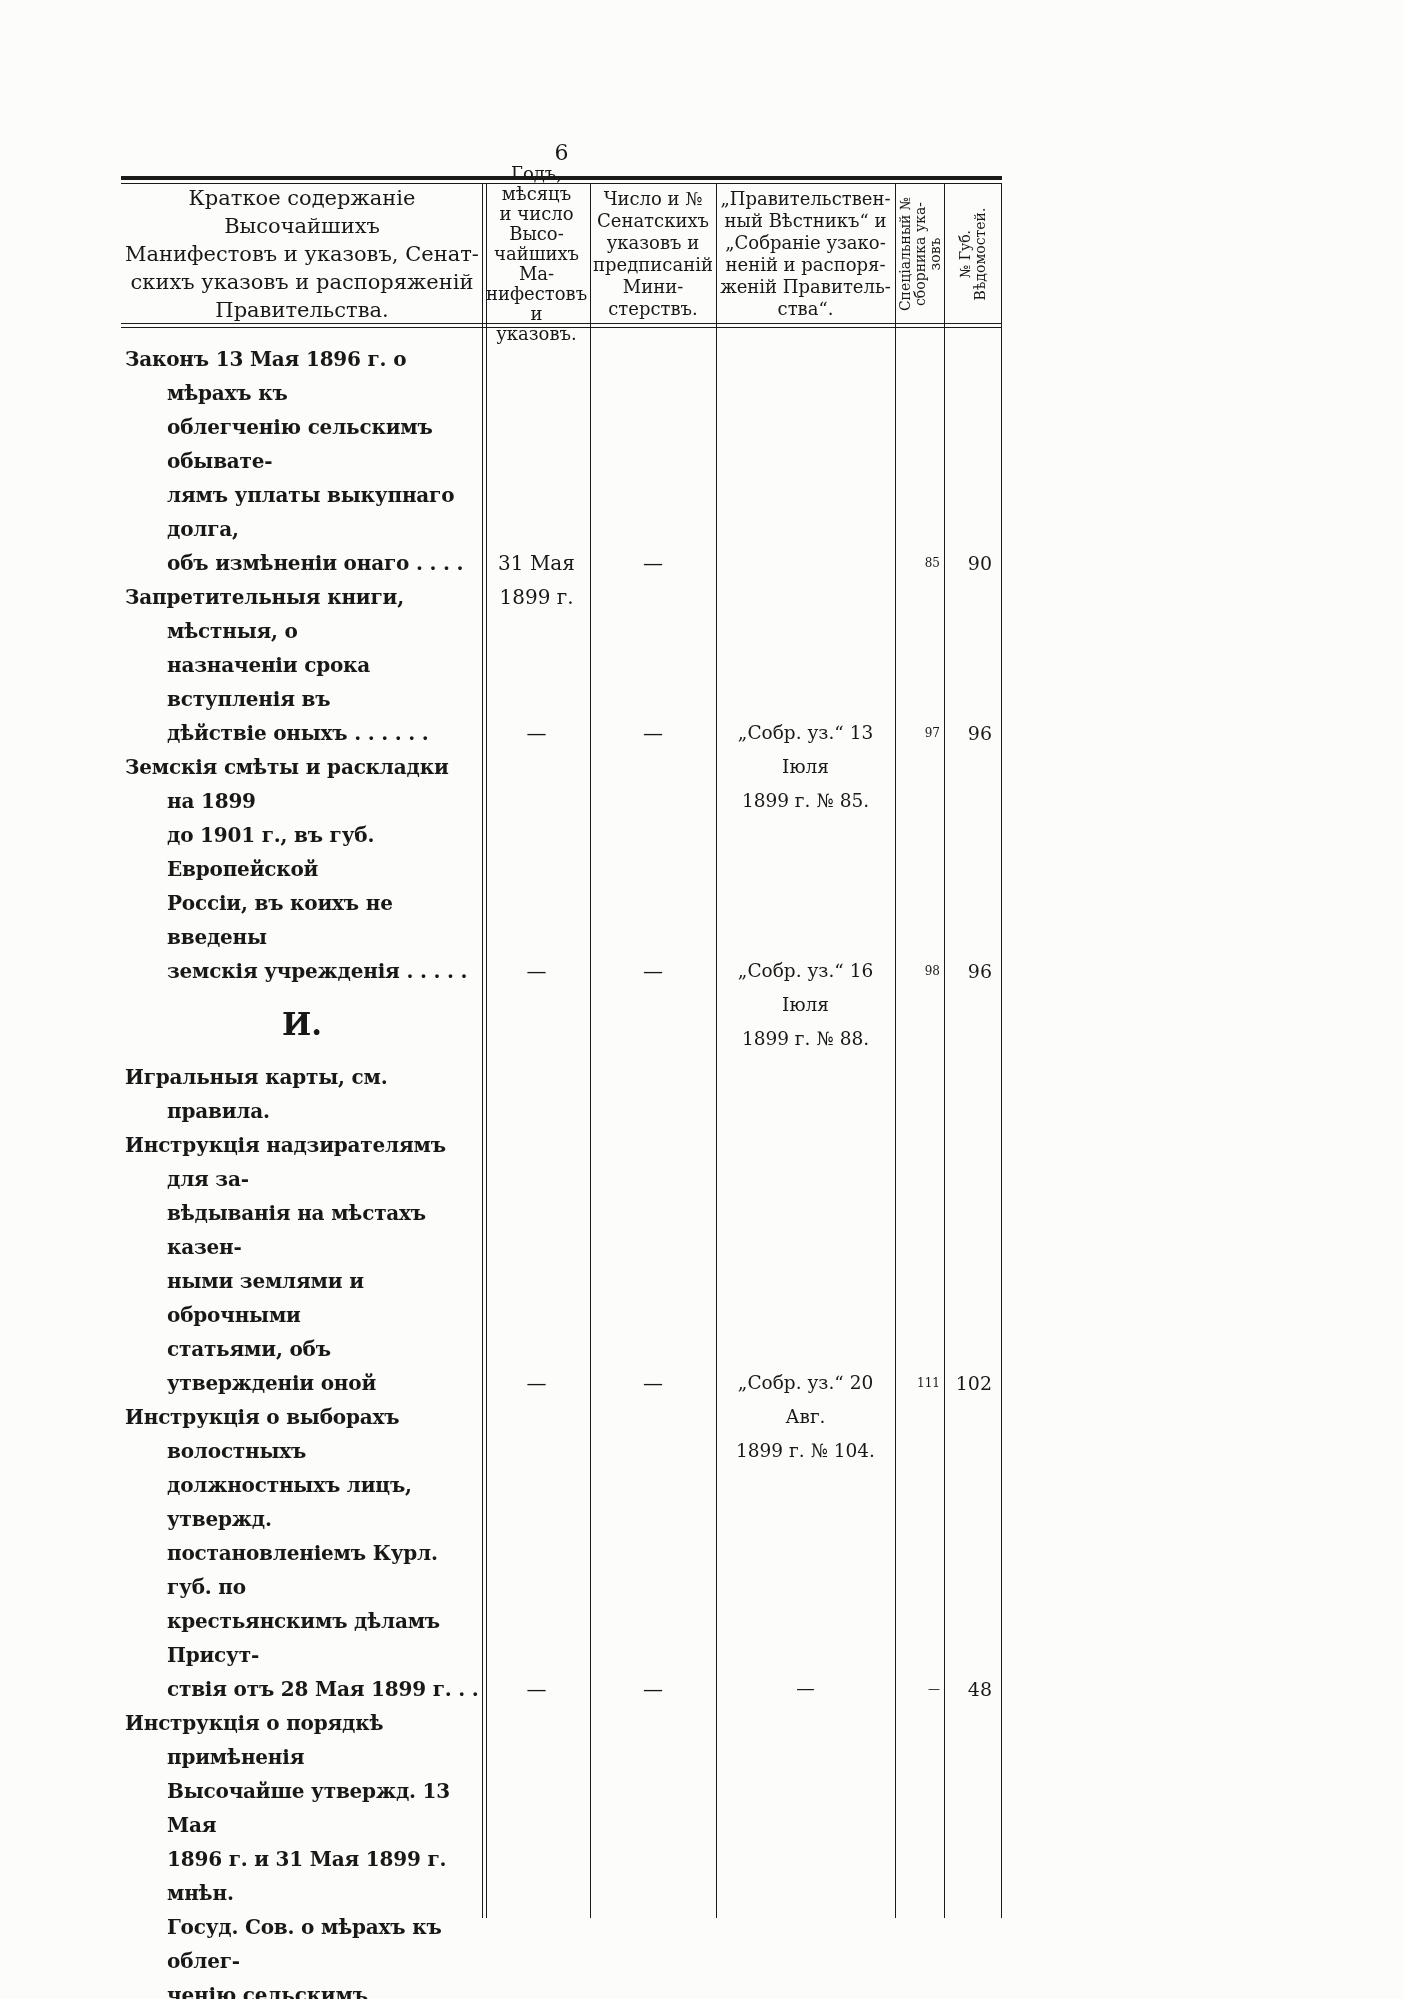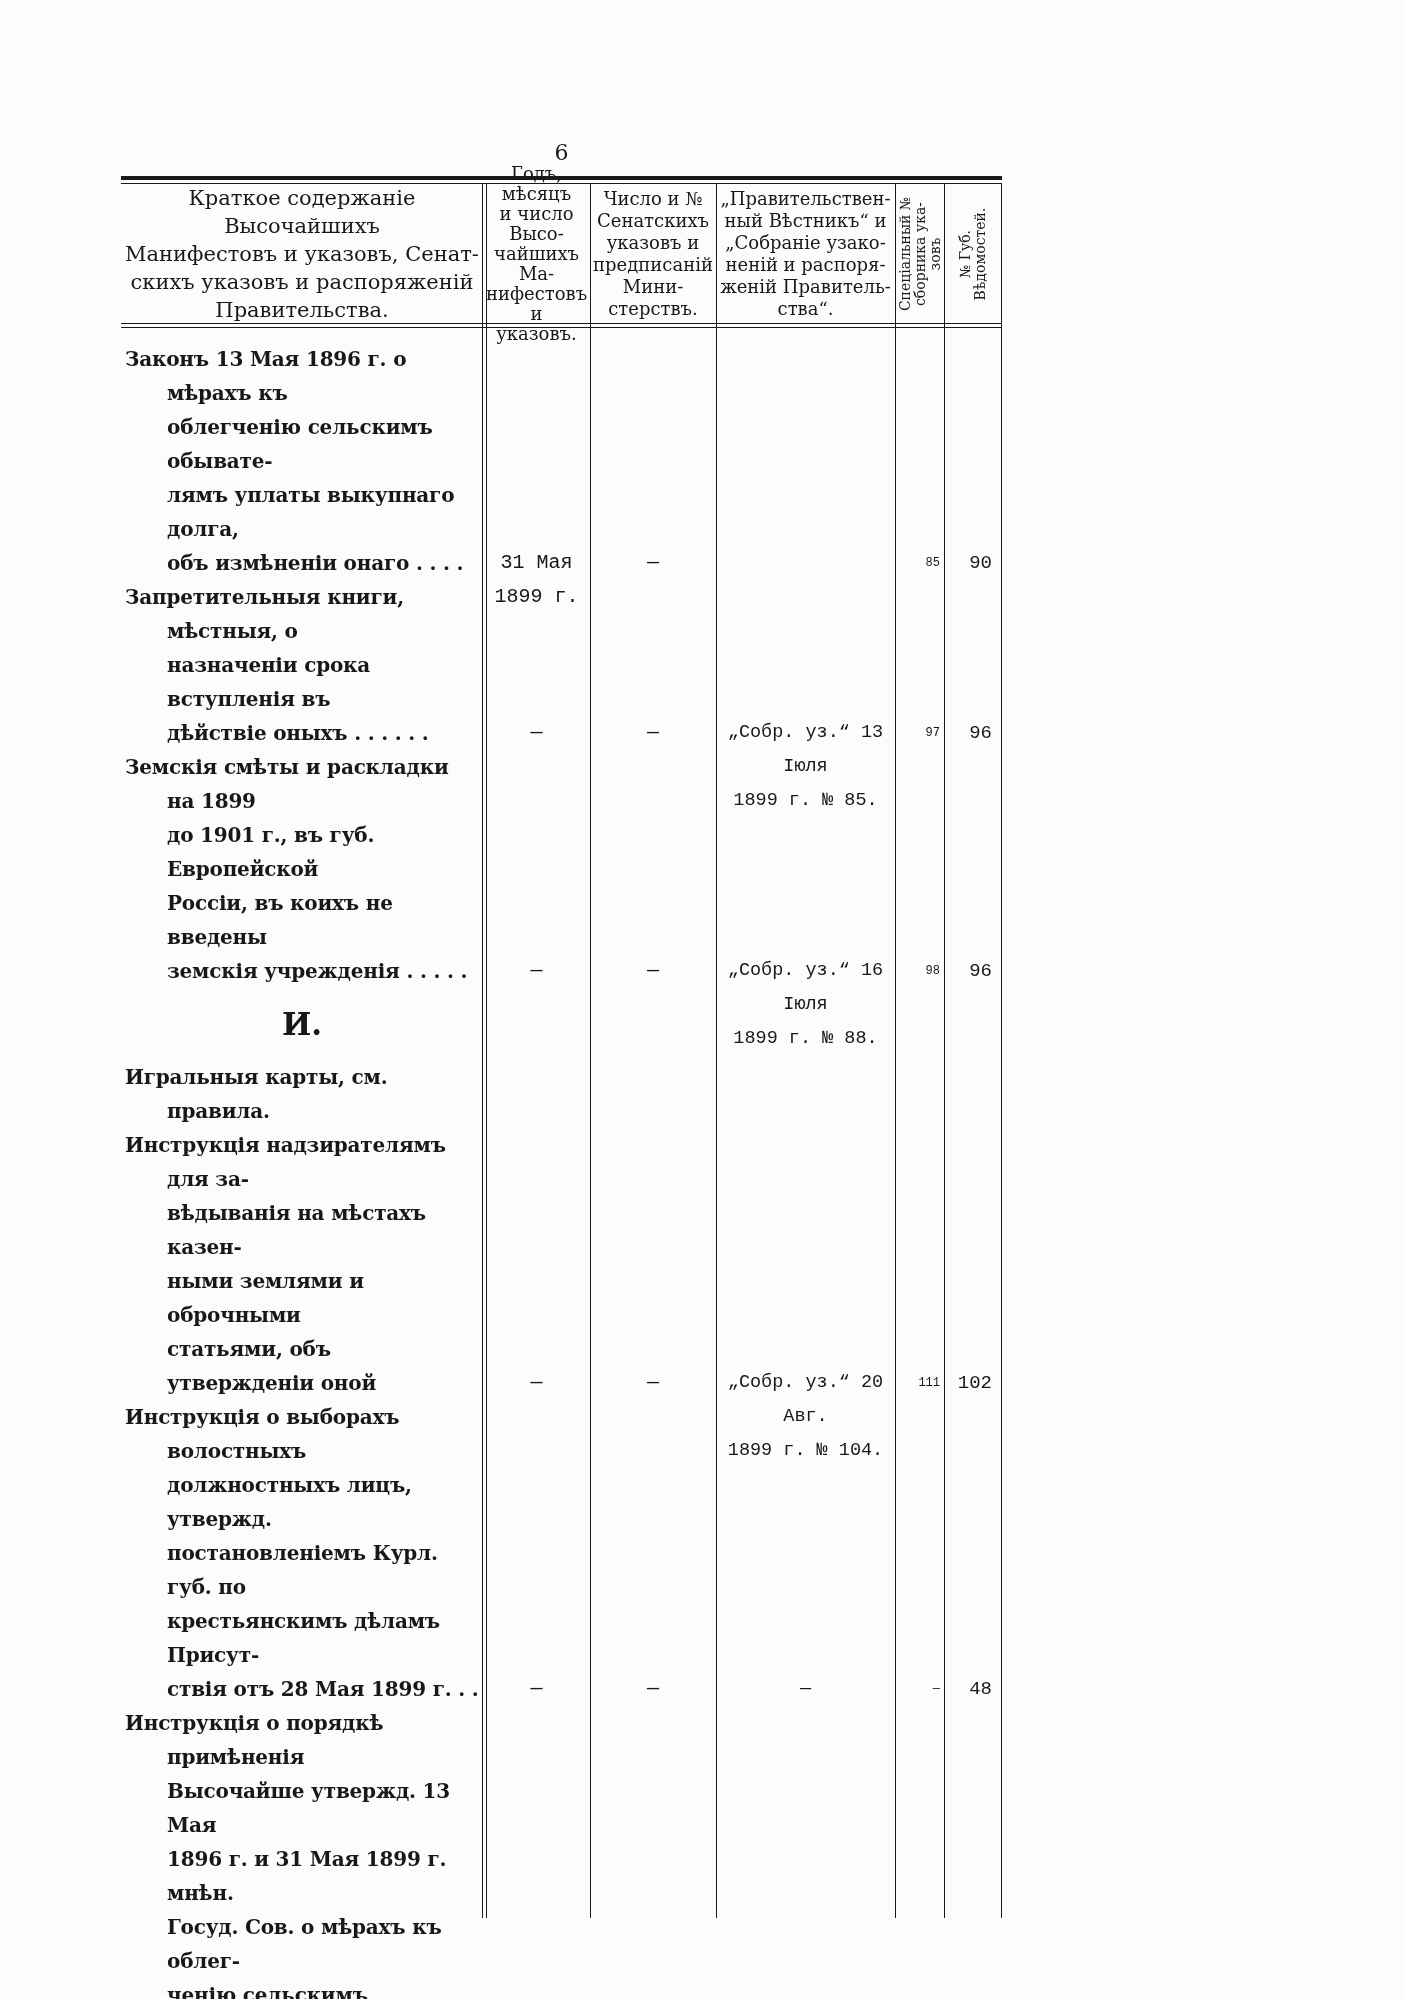--- a/index.html
+++ b/index.html
@@ -44,21 +44,21 @@
   }
   .tbody { position:absolute; top:152px; left:0; width:881px; padding-top:14px; }
   .row { position:relative; }
   .title {
     width:362px; padding:0 3px 0 46px; text-indent:-42px;
     font-weight:bold; font-size:20px; line-height:34px;
     letter-spacing:-0.2px; white-space:pre-line;
   }
   .cell {
     position:absolute; top:calc(100% - 34px);
-    font-size:20px; line-height:34px; white-space:pre-line; text-align:center;font-family:Liberation Mono, monospace;
+    font-size:20px; line-height:34px; white-space:pre-line; text-align:center;
   }
   .c-date { left:362px; width:107px; }
   .c-sen  { left:469px; width:126px; }
   .c-ref  { left:595px; width:179px; font-size:18.5px; }
   .c-sp   { left:774px; width:49px;  font-size:12px; text-align:right; padding-right:4px; }
   .c-gub  { left:823px; width:57px;  font-size:19px; text-align:right; padding-right:9px; }
   .section {
     width:362px; height:72px;
     display:flex; align-items:center; justify-content:center;
     font-weight:bold; font-size:31px;

